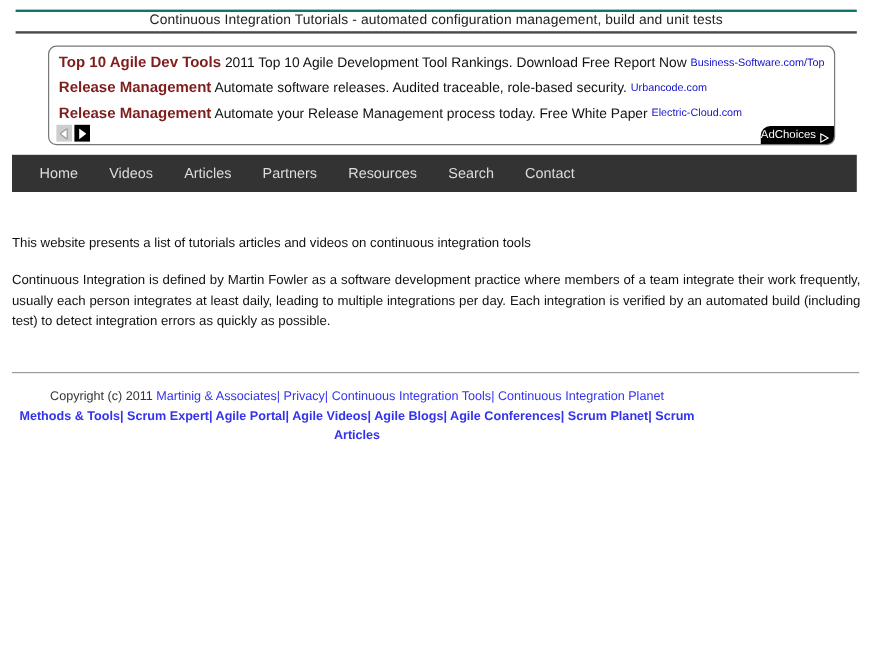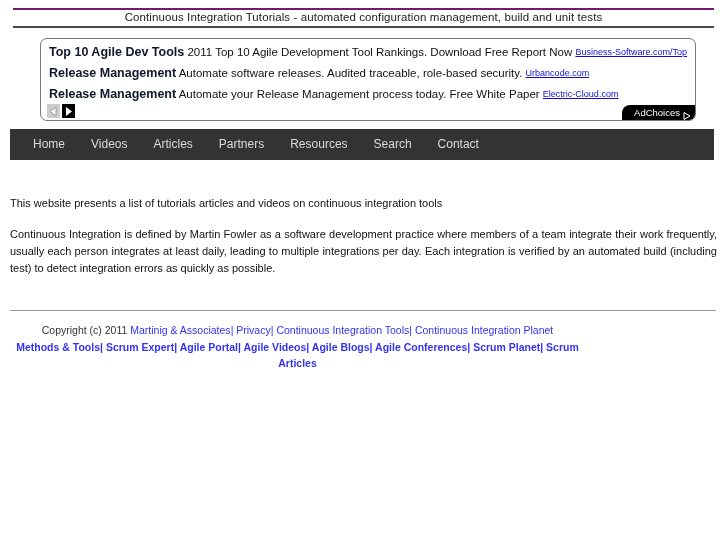--- a/index.html
+++ b/index.html
@@ -17,21 +17,21 @@
     position: relative;
   }
 
   
   .title-band {
     position: absolute;
     left: 13px;
     top: 8px;
     width: 701px;
     height: 20px;
-    border-top: 2px solid #701a75;
+    border-top: 2px solid #0f766e;
     border-bottom: 2px solid #4a4a4a;
     box-sizing: border-box;
     display: flex;
     align-items: center;
     justify-content: center;
   }
   .title-band .page-title {
     font-size: 11.5px;
     color: #222222;
     letter-spacing: 0.1px;
@@ -56,28 +56,27 @@
     height: 21px;
     line-height: 21px;
     padding-left: 8px;
     white-space: nowrap;
     overflow: hidden;
     font-size: 11.5px;
     color: #111111;
   }
   .ad-row:first-child { margin-top: 3px; }
   .ad-title {
-    color: #0f172a;
+    color: #7f1d1d;
     font-weight: bold;
     font-size: 12.5px;
   }
   .ad-desc { color: #111111; }
   .ad-url {
     color: #1111cc;
-    text-decoration: underline;
     font-size: 9px;
     vertical-align: 1px;
     text-align: right;
   }
 
   
   .ad-controls {
     position: absolute;
     left: 0;
     bottom: 0;
@@ -106,21 +105,21 @@
 
   .adchoices {
     position: absolute;
     right: 0px;
     bottom: 0px;
     height: 15px;
     background: #000000;
     color: #ffffff;
     font-size: 9.5px;
     line-height: 15px;
-    padding: 0 4px 0 12px;
+    padding: 0 4px 0 0;
     border-top-left-radius: 8px;
     display: flex;
     align-items: center;
     gap: 3px;
     white-space: nowrap;
   }
   .adchoices .ac-tri {
     display: inline-block;
     width: 8px;
     height: 8px;

